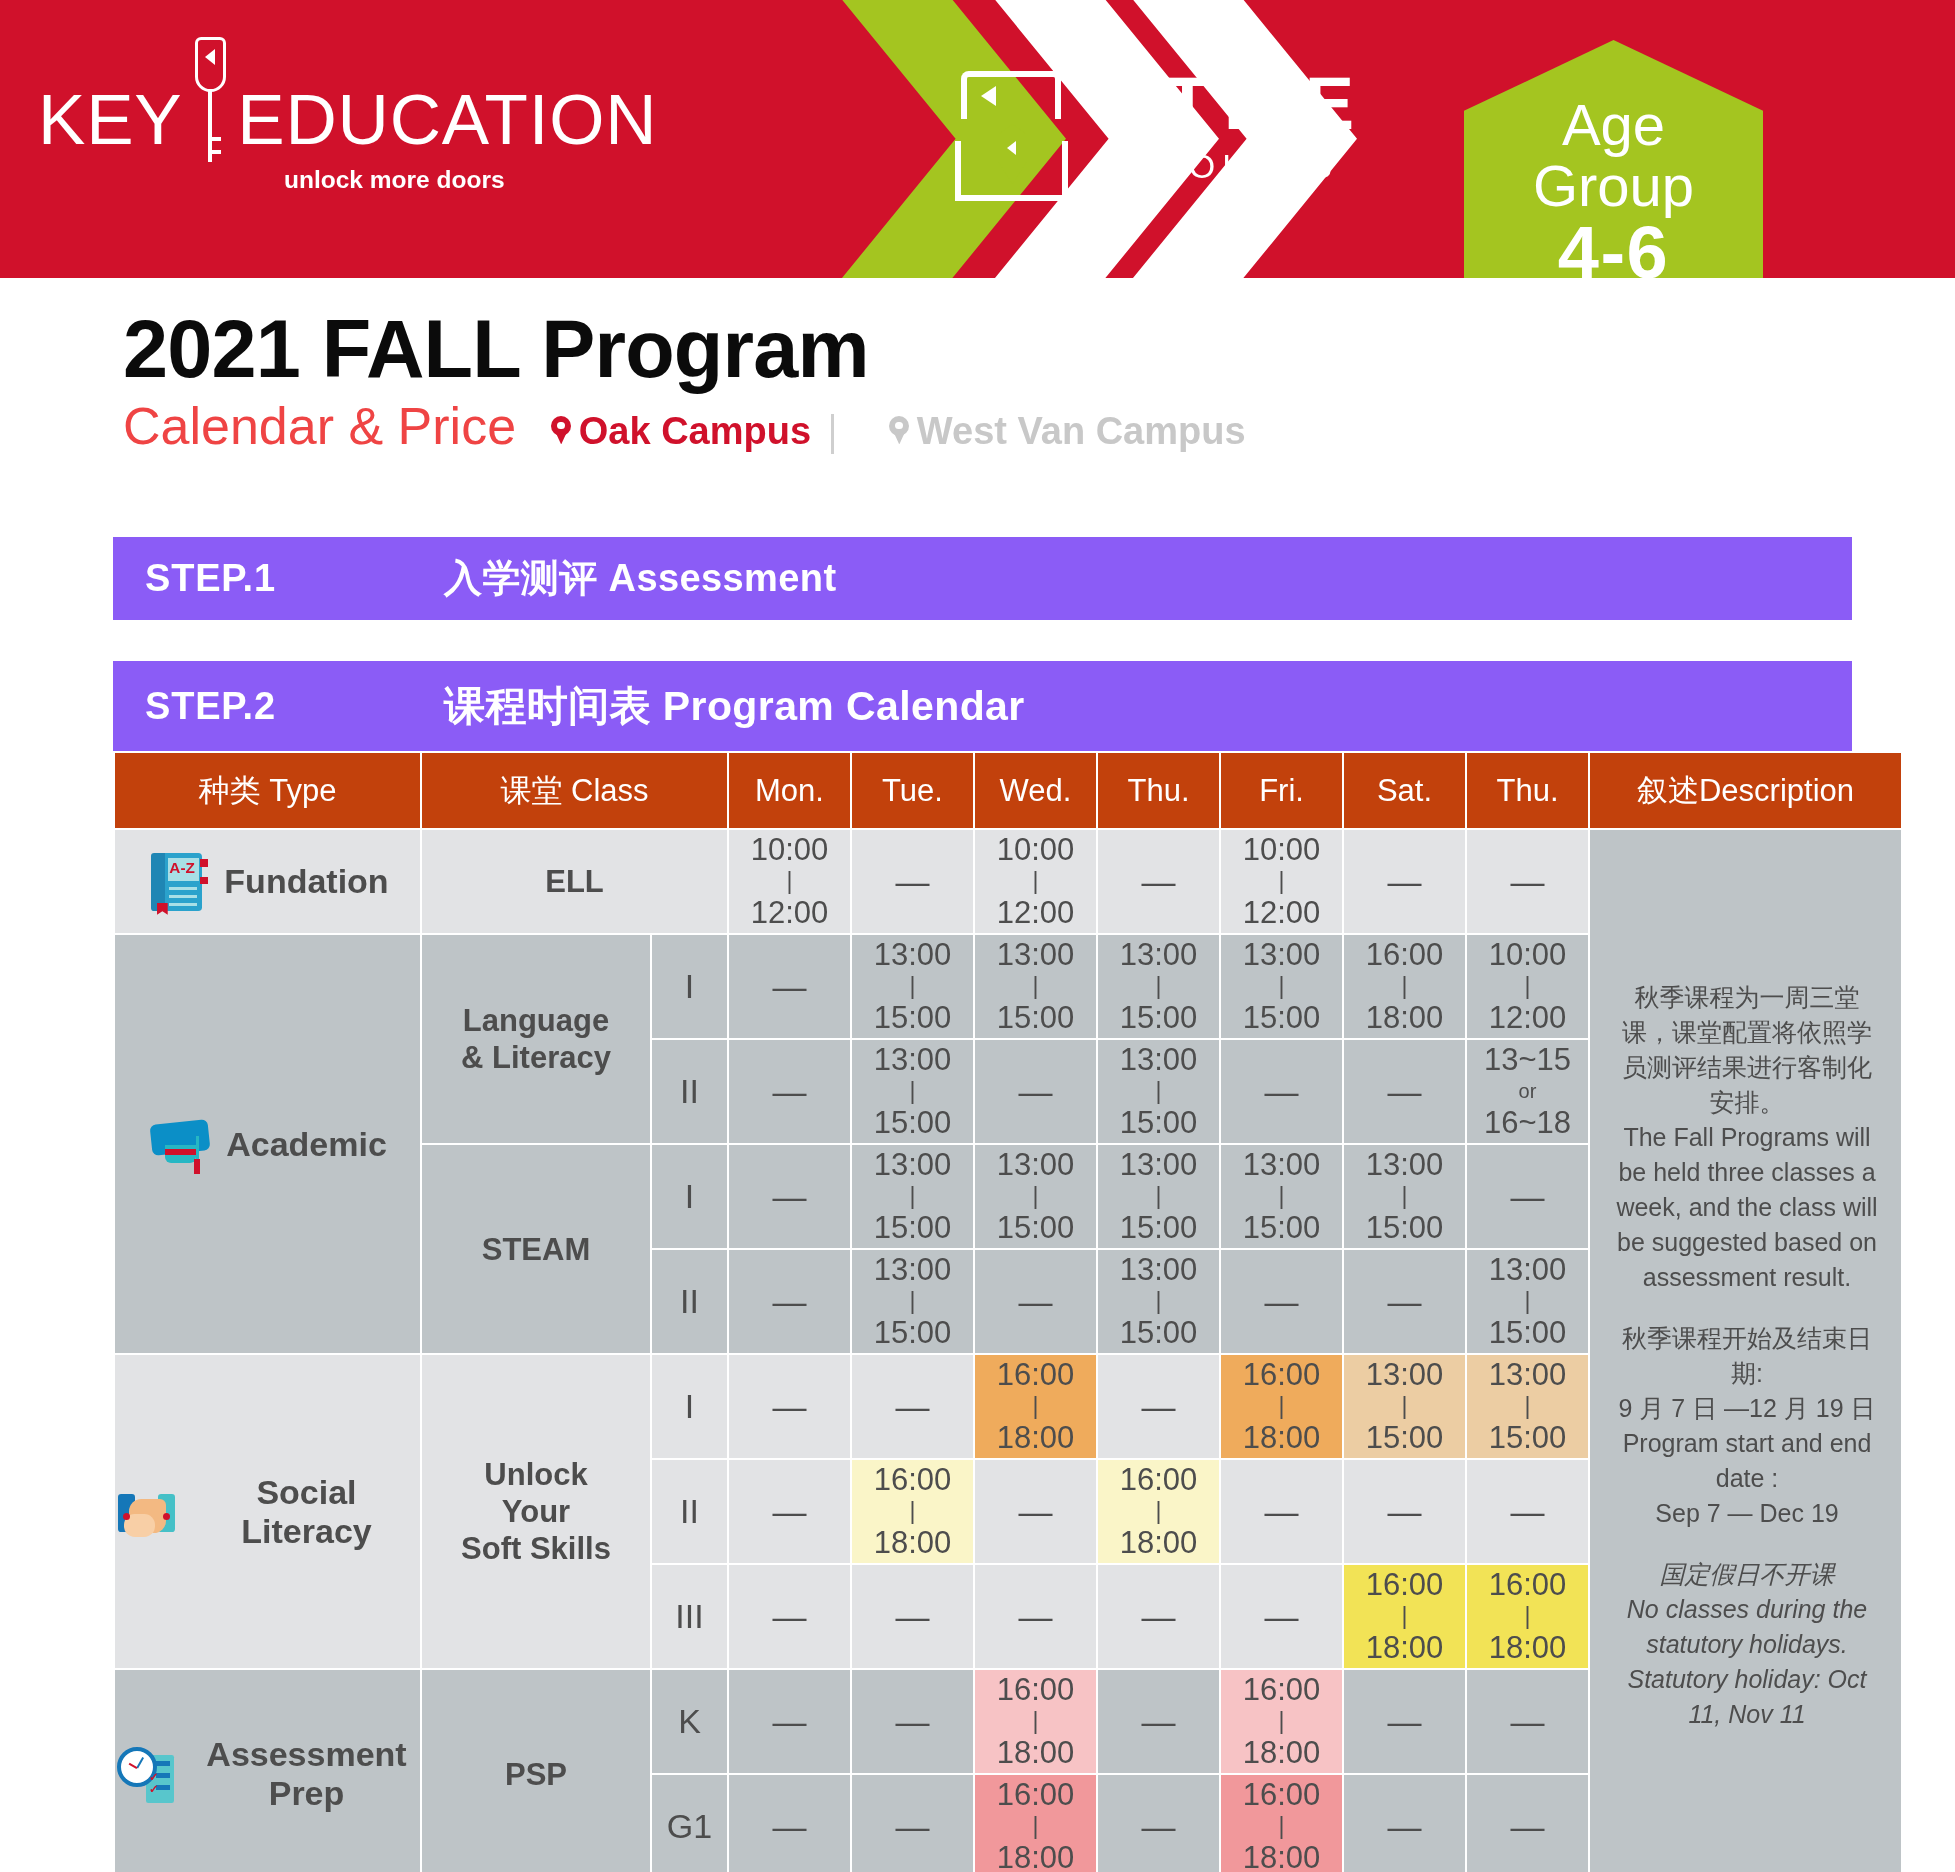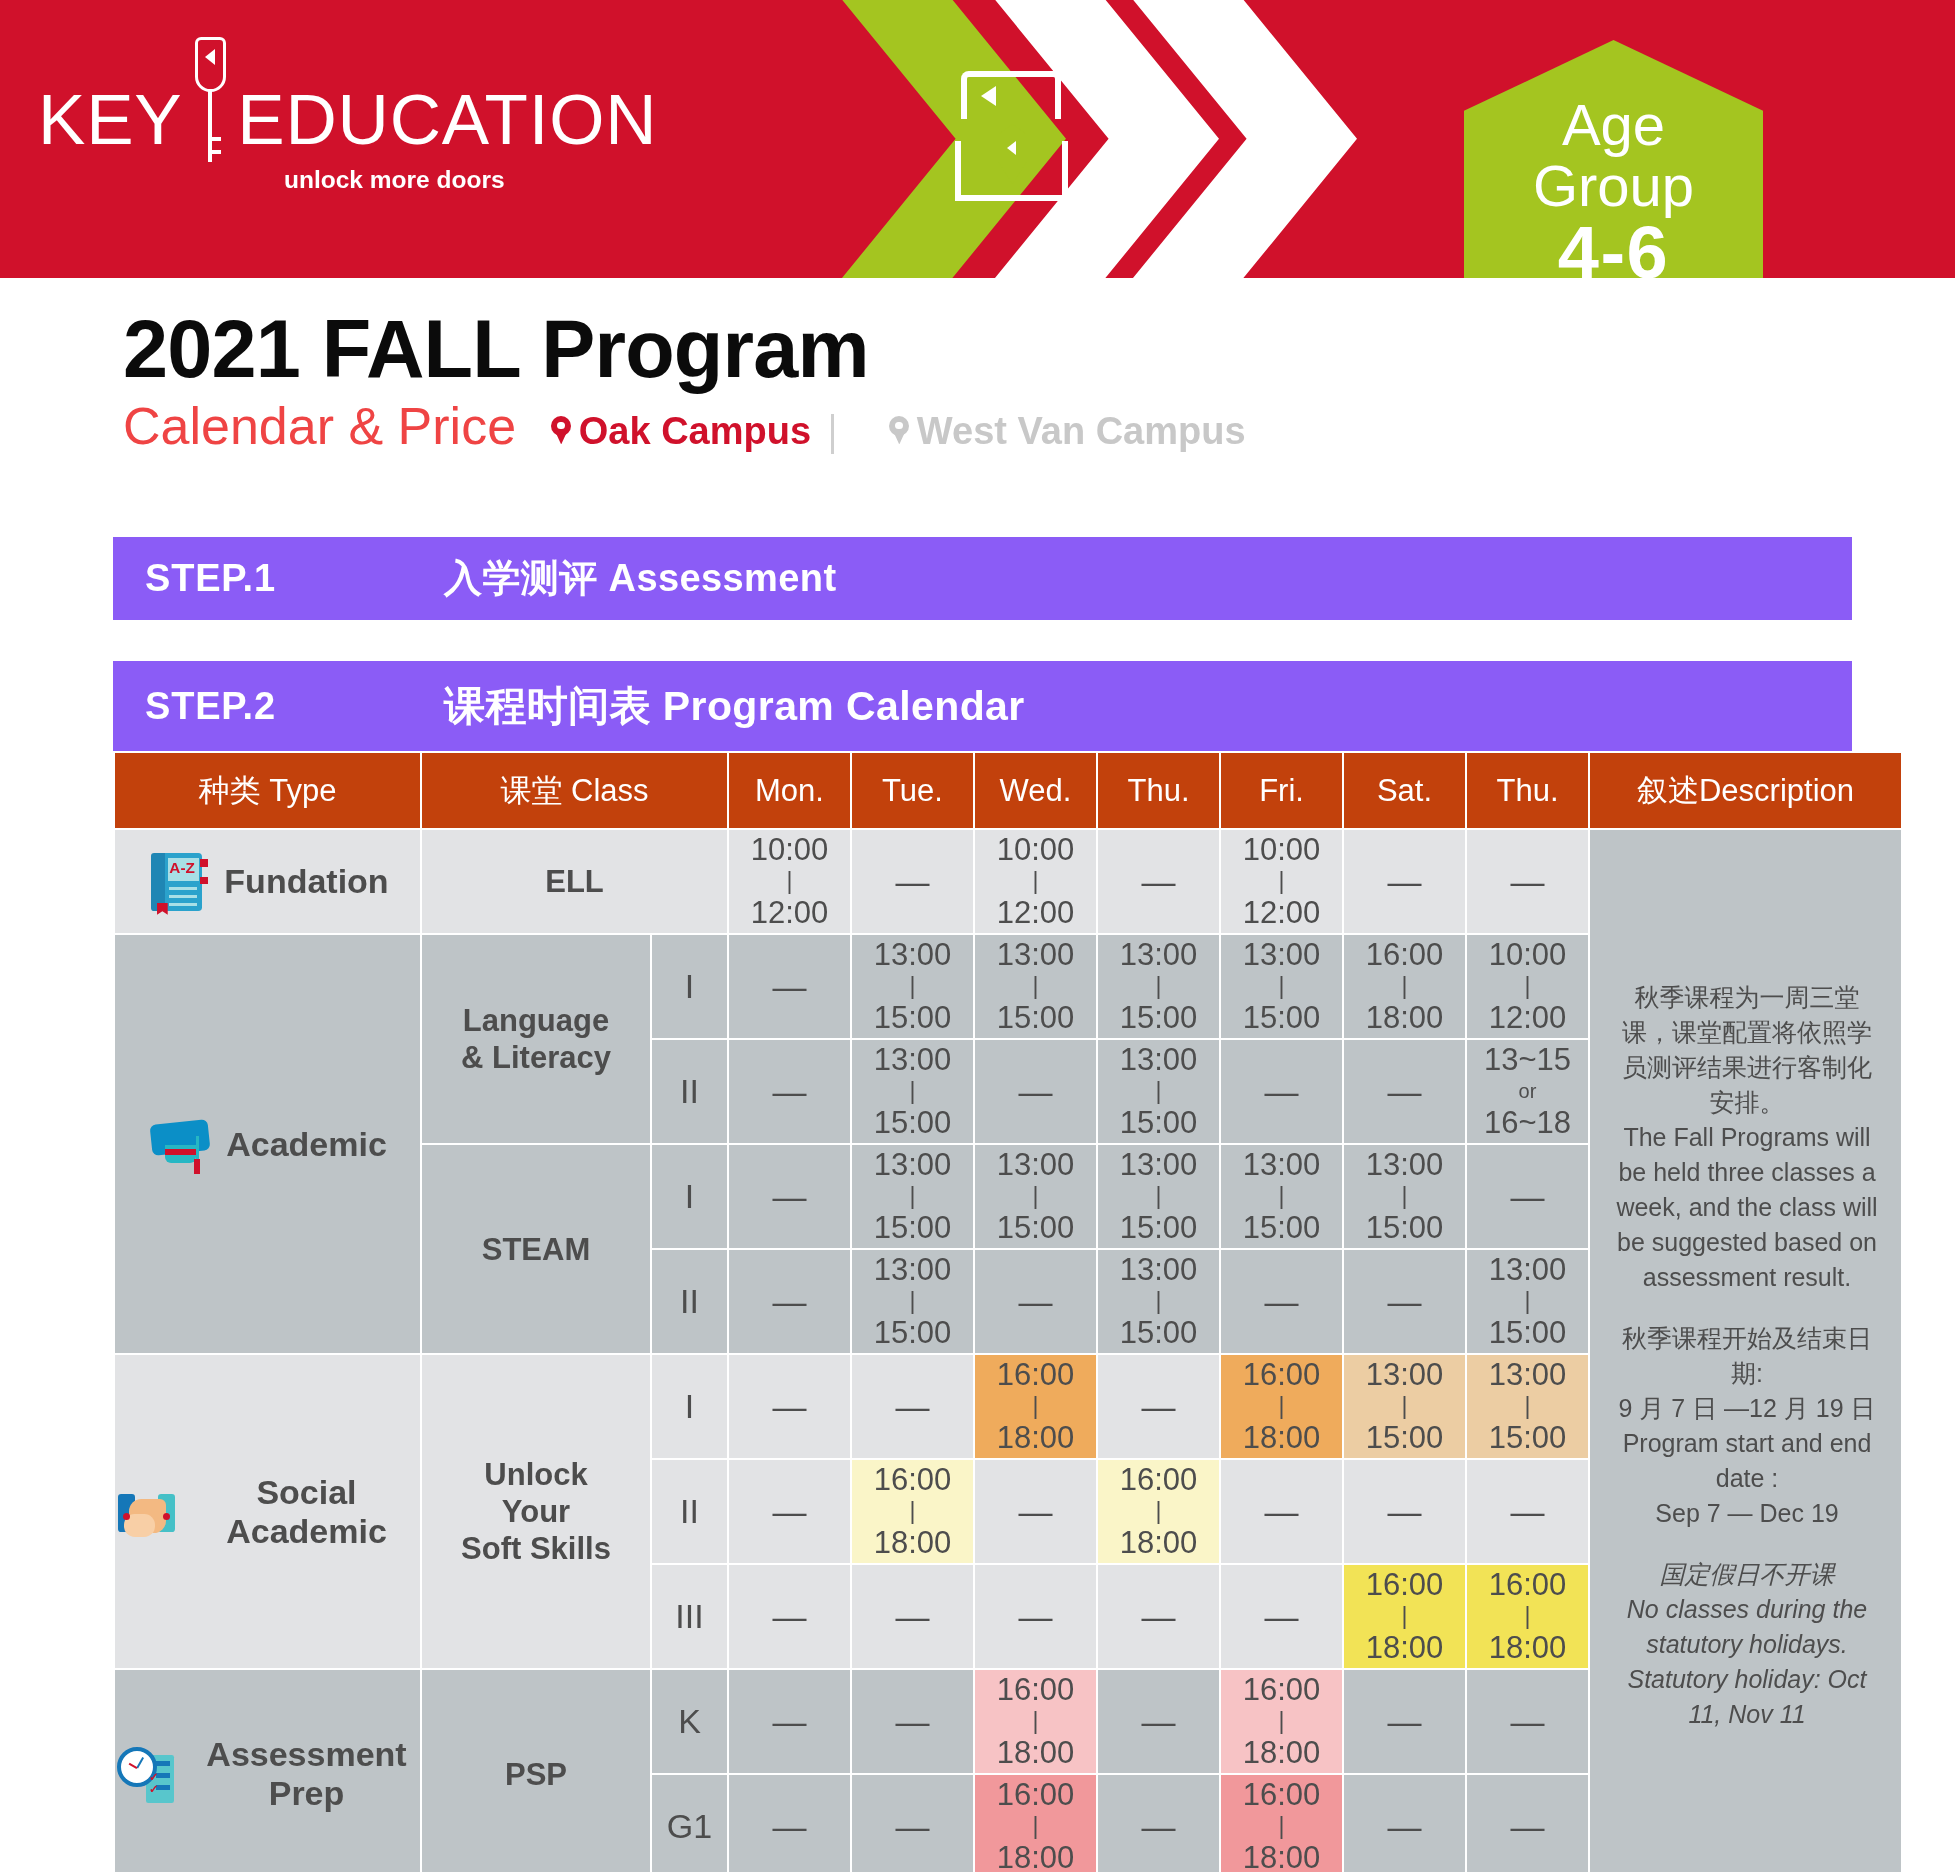--- a/index.html
+++ b/index.html
@@ -200,20 +200,24 @@
         <span class="kt2"></span>
     </span>
     <span class="key-word">EDUCATION</span>
   </div>
   <div class="key-tag">unlock more doors</div>
 
   <div class="ls-logo">
     <span class="ls-top"></span>
       <span class="ls-base"></span>
       <span class="ls-shield"></span>
+  </div>
+  <div class="ls-text">
+    <div class="ls-little">LITTLE</div>
+    <div class="ls-scholars">SCHOLARS</div>
   </div>
 
   <div class="age-badge">
     <div class="a1">Age</div>
     <div class="a2">Group</div>
     <div class="a3">4-6</div>
   </div>
 </div>
 
 <div class="title-wrap">
@@ -448,21 +452,21 @@
         <td class="typecell bg-light" rowspan="3">
           <div class="inner">
             <span class="ic ic-hand">
               <span class="lbar"></span>
               <span class="rbar"></span>
               <span class="hand"></span>
               <span class="hand2"></span>
               <span class="dotl"></span>
               <span class="dotr"></span>
             </span>
-            <span>Social Academic</span>
+            <span>Social Literacy</span>
           </div>
         </td>
         <td class="classcell bg-light" rowspan="3">Unlock<br>Your<br>Soft Skills</td>
         <td class="romcell bg-light">I</td>
         <td class="day bg-light"><span class="nodata">—</span></td>
         <td class="day bg-light"><span class="nodata">—</span></td>
         <td class="day bg-light c-orange">
           <span class="tline">16:00</span>
           <span class="dash-sm">|</span>
           <span class="tline">18:00</span>

